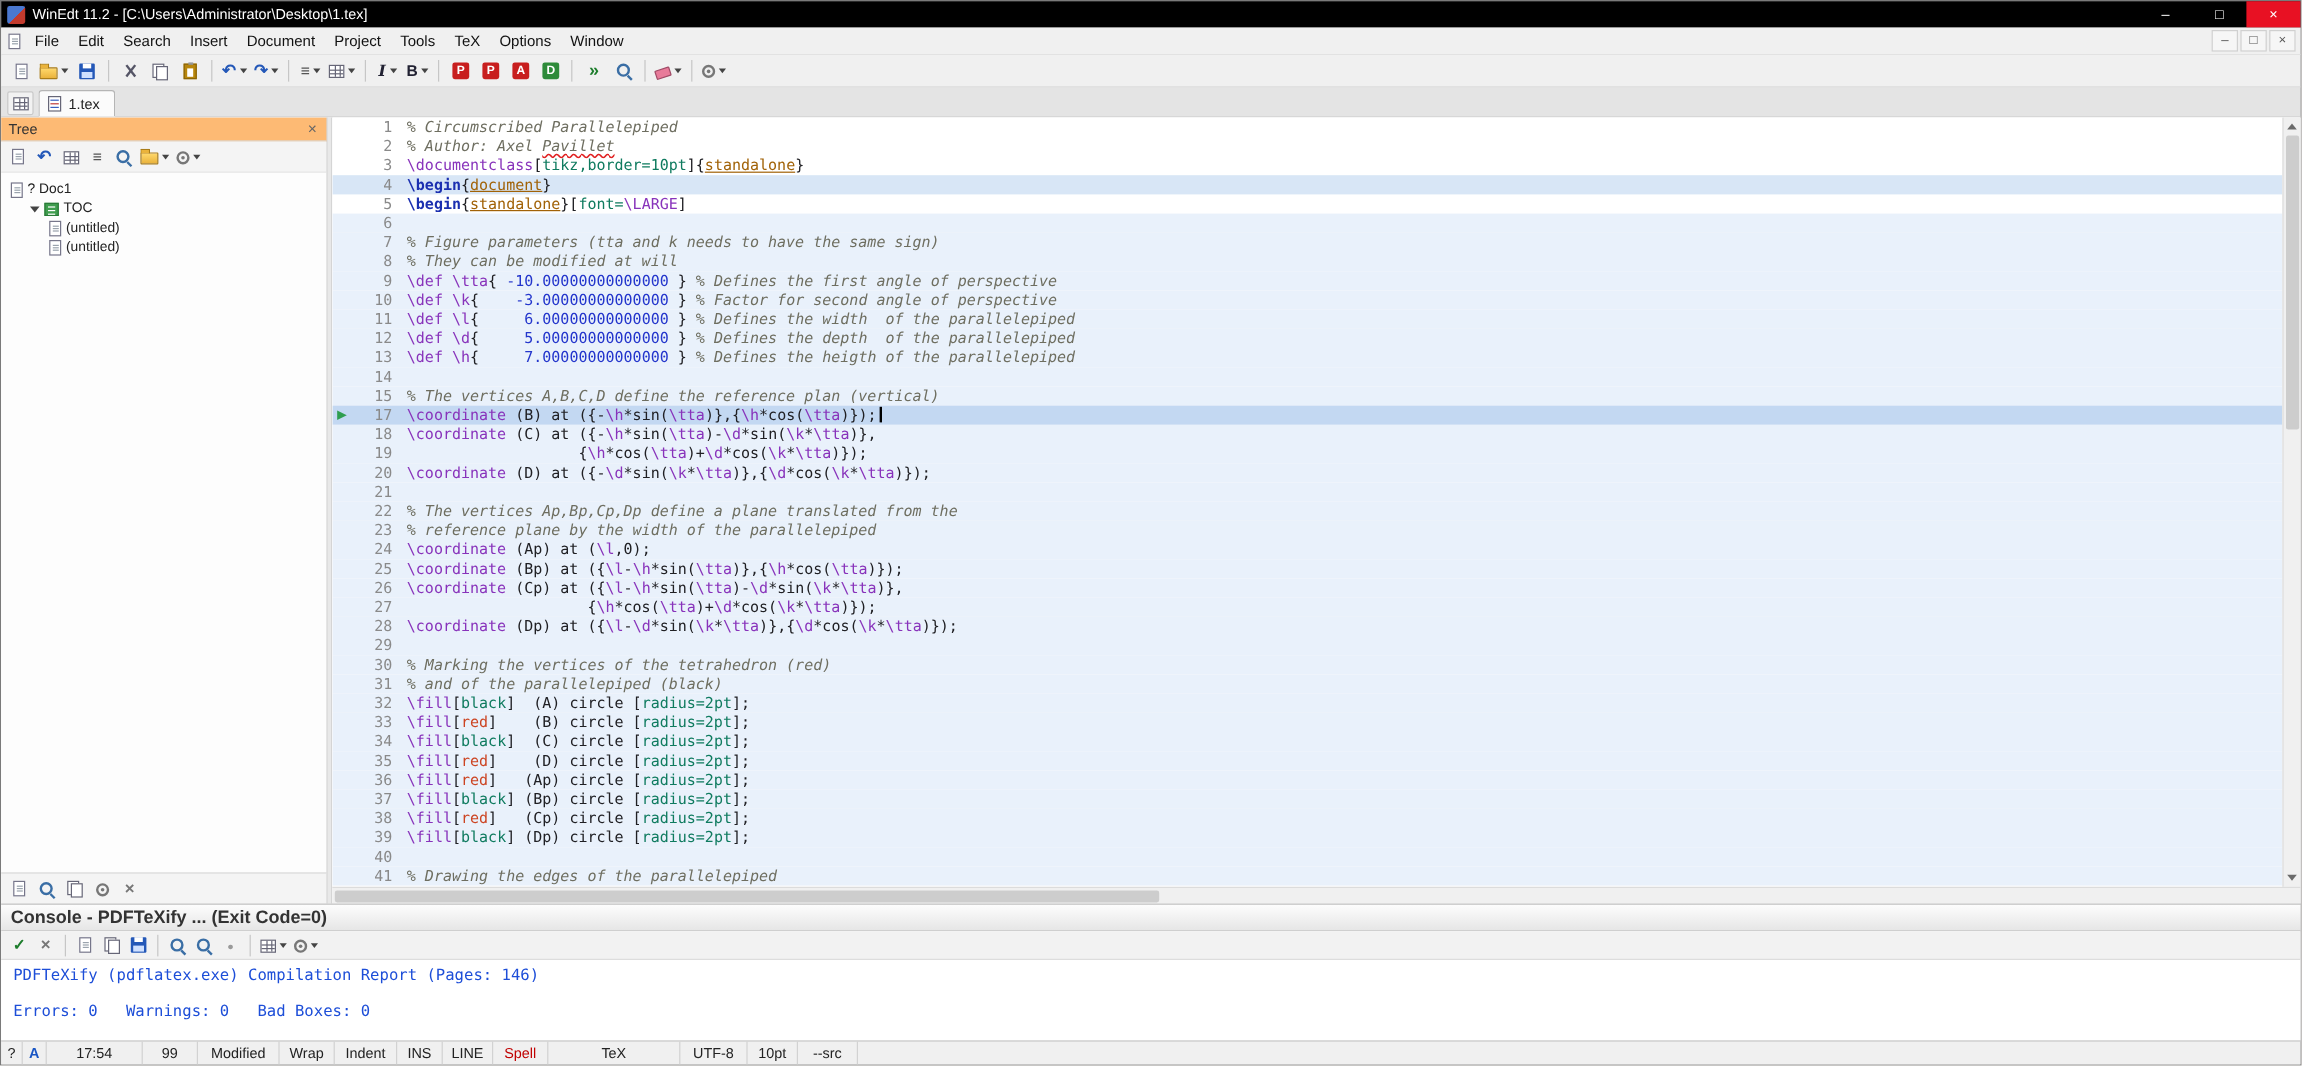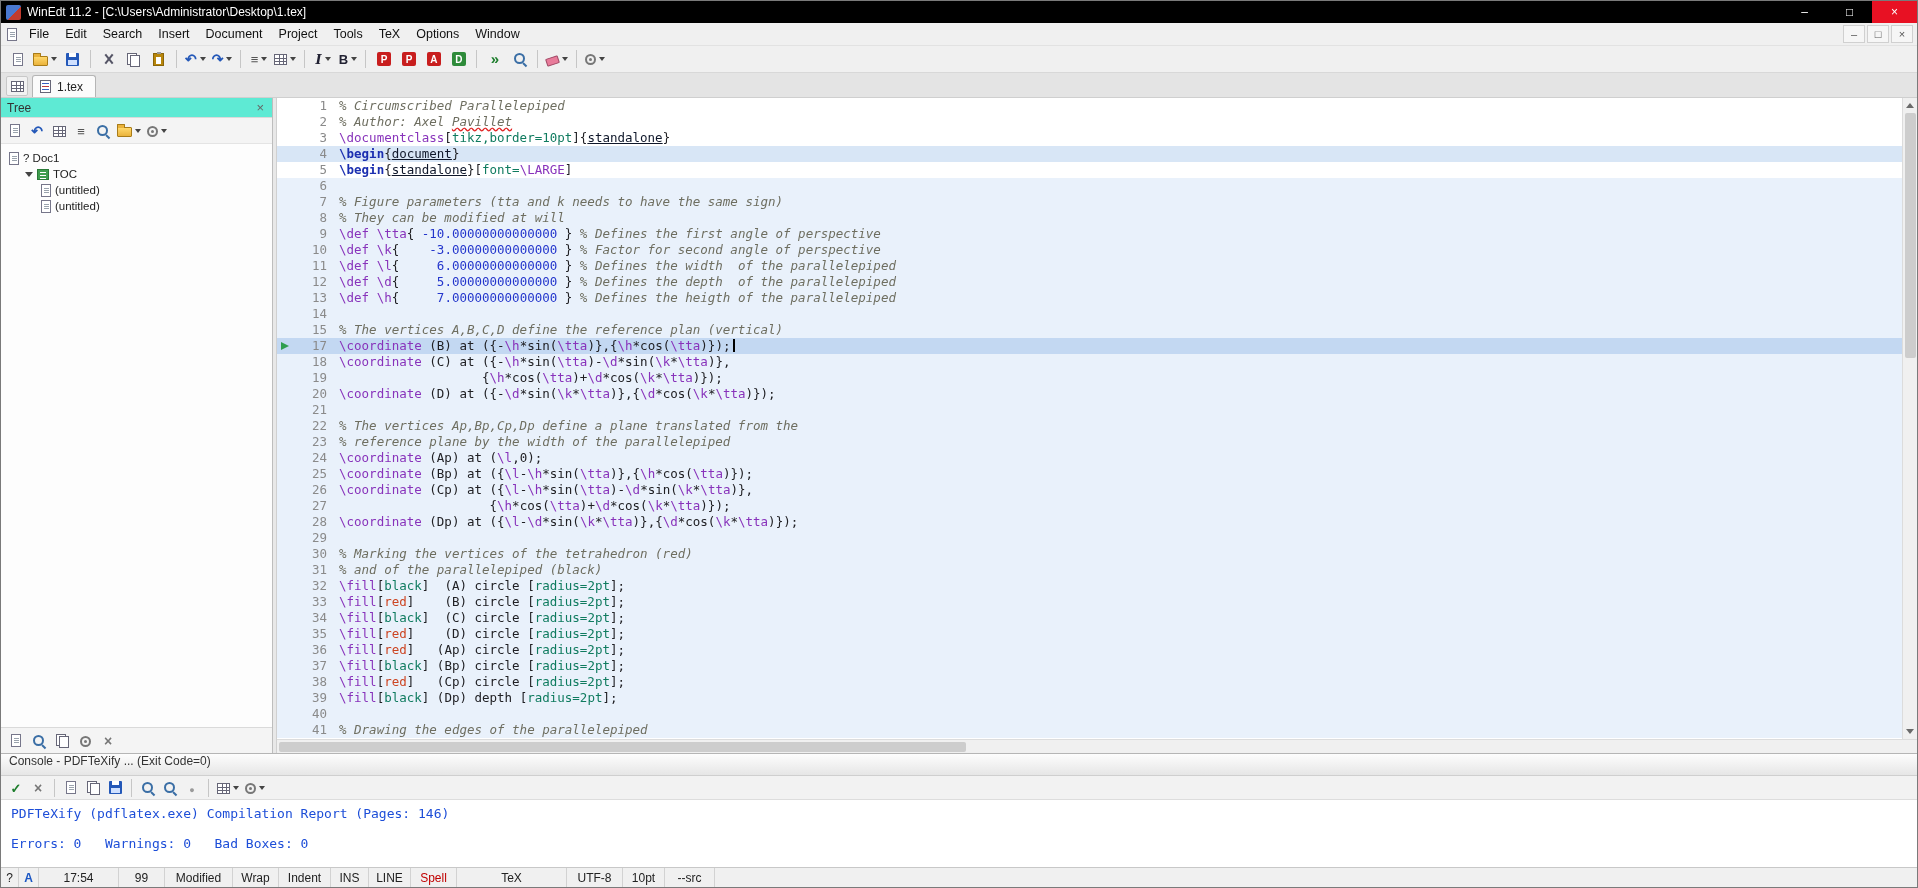--- a/index.html
+++ b/index.html
@@ -78,21 +78,21 @@
   
   .tabbar{height:25px;background:#e4e4e4;display:flex;align-items:flex-end;padding-left:3px;border-bottom:1px solid #cfcfcf;flex:0 0 25px;}
   .tabbar-btn{width:22px;height:20px;display:flex;align-items:center;justify-content:center;margin:0 4px 1px 2px;border:1px solid #c8c8c8;background:#f2f2f2;border-radius:2px;}
   .tab{height:22px;background:#fbfbfb;border:1px solid #b5b5b5;border-bottom:none;display:flex;align-items:center;padding:0 12px 0 7px;font-size:12px;color:#222;border-radius:3px 3px 0 0;}
   .tab-icon{width:11px;height:13px;background:#fff;border:1px solid #667;position:relative;margin-right:6px;}
   .tab-icon::after{content:"";position:absolute;left:1px;top:2px;width:7px;height:1px;background:#3a5fc0;box-shadow:0 3px 0 #c03a3a,0 6px 0 #3a5fc0;}
 
   
   .workspace{flex:1;display:flex;min-height:0;background:#fff;}
   .treepanel{width:272px;flex:0 0 272px;background:#fafafa;border-right:1px solid #bdbdbd;display:flex;flex-direction:column;}
-  .tree-header{height:20px;flex:0 0 20px;background:#5eead4;display:flex;align-items:center;padding:0 6px;font-size:12px;color:#333;border-bottom:1px solid #dadada;}
+  .tree-header{height:20px;flex:0 0 20px;background:#fdba74;display:flex;align-items:center;padding:0 6px;font-size:12px;color:#333;border-bottom:1px solid #dadada;}
   .tree-close{margin-left:auto;color:#666;font-size:13px;line-height:1;padding:0 2px;}
   .tree-toolbar{height:26px;flex:0 0 26px;display:flex;align-items:center;gap:2px;padding:0 4px;border-bottom:1px solid #e4e4e4;background:#f4f4f4;}
   .tree-toolbar .tbtn{height:20px;min-width:20px;}
   .tree-body{flex:1;background:#fdfdfd;padding:6px 2px;overflow:hidden;}
   .tree-row{height:16px;display:flex;align-items:center;font-size:11.5px;color:#222;white-space:nowrap;}
   .tree-row .g{margin-right:4px;flex:0 0 auto;}
   .expander{width:0;height:0;border-left:4px solid transparent;border-right:4px solid transparent;border-top:5px solid #444;margin-right:4px;}
   .tree-bottom{height:26px;flex:0 0 26px;border-top:1px solid #dadada;display:flex;align-items:center;gap:3px;padding:0 5px;background:#f4f4f4;}
   .tree-bottom .tbtn{height:20px;min-width:20px;}
   .splitter{width:4px;flex:0 0 4px;background:#e8e8e8;border-right:1px solid #d0d0d0;}
@@ -105,40 +105,40 @@
   .row-block{background:#e9f1fb;}
   .row-soft{background:#d8e6f6;}
   .row-current{background:#c3d8f2;}
   .row-marker{width:16px;flex:0 0 16px;display:flex;align-items:center;}
   .lmarker{width:0;height:0;border-left:8px solid #2e9e4f;border-top:4px solid transparent;border-bottom:4px solid transparent;margin-left:4px;}
   .row-num{width:46px;flex:0 0 46px;text-align:right;padding-right:12px;color:#8a8a8a;}
   .row-text{flex:1;color:#202024;}
   .cm{color:#6e6e60;font-style:italic;}
   .cmd{color:#8833bb;}
   .kw{color:#1b2fb0;font-weight:bold;}
-  .env{color:#0f172a;text-decoration:underline;}
+  .env{color:#a16207;text-decoration:underline;}
   .num{color:#2436cc;}
   .opt{color:#0f7b5f;}
   .redk{color:#cc4422;}
   .txt{color:#202024;}
   .sp{text-decoration-line:underline;text-decoration-style:wavy;text-decoration-color:#e02020;}
   .caret{display:inline-block;width:2px;height:13px;background:#000;vertical-align:-2px;margin-left:3px;}
 
   .vscroll{width:15px;flex:0 0 15px;background:#f0f0f0;border-left:1px solid #dcdcdc;display:flex;flex-direction:column;align-items:center;}
   .vs-arrow-up,.vs-arrow-down{width:0;height:0;margin:5px 0;}
   .vs-arrow-up{border-left:4px solid transparent;border-right:4px solid transparent;border-bottom:5px solid #6a6a6a;}
   .vs-arrow-down{border-left:4px solid transparent;border-right:4px solid transparent;border-top:5px solid #6a6a6a;}
   .vs-thumb{width:11px;height:245px;background:#cdcdcd;border-radius:2px;}
   .vs-track{flex:1;}
   .hscroll{height:14px;flex:0 0 14px;background:#f0f0f0;border-top:1px solid #dcdcdc;display:flex;align-items:center;padding:0 2px;}
   .hs-thumb{width:42%;height:10px;background:#cdcdcd;border-radius:2px;}
 
   
   .console{height:114px;flex:0 0 114px;border-top:1px solid #b5b5b5;display:flex;flex-direction:column;background:#fff;}
-  .console-header{height:22px;flex:0 0 22px;background:linear-gradient(#fdfdfd,#e6e6e6);display:flex;padding:0 8px;font-size:12px;color:#333;border-bottom:1px solid #cfcfcf;}
+  .console-header{height:22px;flex:0 0 22px;background:linear-gradient(#fdfdfd,#e6e6e6);display:flex;align-items:center;padding:0 8px;font-size:15px;color:#333;border-bottom:1px solid #cfcfcf;font-weight:bold;}
   .console-toolbar{height:24px;flex:0 0 24px;background:#f2f2f2;display:flex;align-items:center;gap:2px;padding:0 5px;border-bottom:1px solid #ddd;}
   .console-toolbar .tbtn{height:20px;min-width:20px;}
   .console-output{flex:1;font-family:"DejaVu Sans Mono",monospace;font-size:13px;color:#1d4ed8;padding:6px 10px;white-space:pre;overflow:hidden;background:#fff;}
   .console-line{height:15px;line-height:15px;}
 
   
   .statusbar{height:20px;flex:0 0 20px;background:#f0f0f0;border-top:1px solid #c8c8c8;display:flex;align-items:stretch;font-size:12px;color:#222;}
   .sseg{border-right:1px solid #d2d2d2;display:flex;align-items:center;justify-content:center;padding:0 4px;white-space:nowrap;overflow:hidden;}
 </style>
 </head>
@@ -374,21 +374,21 @@
             <div class="code-row row-block"><span class="row-marker"></span><span class="row-num">29</span><span class="row-text"></span></div>
             <div class="code-row row-block"><span class="row-marker"></span><span class="row-num">30</span><span class="row-text"><span class="cm">% Marking the vertices of the tetrahedron (red)</span></span></div>
             <div class="code-row row-block"><span class="row-marker"></span><span class="row-num">31</span><span class="row-text"><span class="cm">% and of the parallelepiped (black)</span></span></div>
             <div class="code-row row-block"><span class="row-marker"></span><span class="row-num">32</span><span class="row-text"><span class="cmd">\fill</span><span class="txt">[</span><span class="opt">black</span><span class="txt">]  (A) circle [</span><span class="opt">radius=2pt</span><span class="txt">];</span></span></div>
             <div class="code-row row-block"><span class="row-marker"></span><span class="row-num">33</span><span class="row-text"><span class="cmd">\fill</span><span class="txt">[</span><span class="redk">red</span><span class="txt">]    (B) circle [</span><span class="opt">radius=2pt</span><span class="txt">];</span></span></div>
             <div class="code-row row-block"><span class="row-marker"></span><span class="row-num">34</span><span class="row-text"><span class="cmd">\fill</span><span class="txt">[</span><span class="opt">black</span><span class="txt">]  (C) circle [</span><span class="opt">radius=2pt</span><span class="txt">];</span></span></div>
             <div class="code-row row-block"><span class="row-marker"></span><span class="row-num">35</span><span class="row-text"><span class="cmd">\fill</span><span class="txt">[</span><span class="redk">red</span><span class="txt">]    (D) circle [</span><span class="opt">radius=2pt</span><span class="txt">];</span></span></div>
             <div class="code-row row-block"><span class="row-marker"></span><span class="row-num">36</span><span class="row-text"><span class="cmd">\fill</span><span class="txt">[</span><span class="redk">red</span><span class="txt">]   (Ap) circle [</span><span class="opt">radius=2pt</span><span class="txt">];</span></span></div>
             <div class="code-row row-block"><span class="row-marker"></span><span class="row-num">37</span><span class="row-text"><span class="cmd">\fill</span><span class="txt">[</span><span class="opt">black</span><span class="txt">] (Bp) circle [</span><span class="opt">radius=2pt</span><span class="txt">];</span></span></div>
             <div class="code-row row-block"><span class="row-marker"></span><span class="row-num">38</span><span class="row-text"><span class="cmd">\fill</span><span class="txt">[</span><span class="redk">red</span><span class="txt">]   (Cp) circle [</span><span class="opt">radius=2pt</span><span class="txt">];</span></span></div>
-            <div class="code-row row-block"><span class="row-marker"></span><span class="row-num">39</span><span class="row-text"><span class="cmd">\fill</span><span class="txt">[</span><span class="opt">black</span><span class="txt">] (Dp) depth [</span><span class="opt">radius=2pt</span><span class="txt">];</span></span></div>
+            <div class="code-row row-block"><span class="row-marker"></span><span class="row-num">39</span><span class="row-text"><span class="cmd">\fill</span><span class="txt">[</span><span class="opt">black</span><span class="txt">] (Dp) circle [</span><span class="opt">radius=2pt</span><span class="txt">];</span></span></div>
             <div class="code-row row-block"><span class="row-marker"></span><span class="row-num">40</span><span class="row-text"></span></div>
             <div class="code-row row-block"><span class="row-marker"></span><span class="row-num">41</span><span class="row-text"><span class="cm">% Drawing the edges of the parallelepiped</span></span></div>
           </div>
         <div class="vscroll">
           <div class="vs-arrow-up"></div>
           <div class="vs-thumb"></div>
           <div class="vs-track"></div>
           <div class="vs-arrow-down"></div>
         </div>
       </div>

